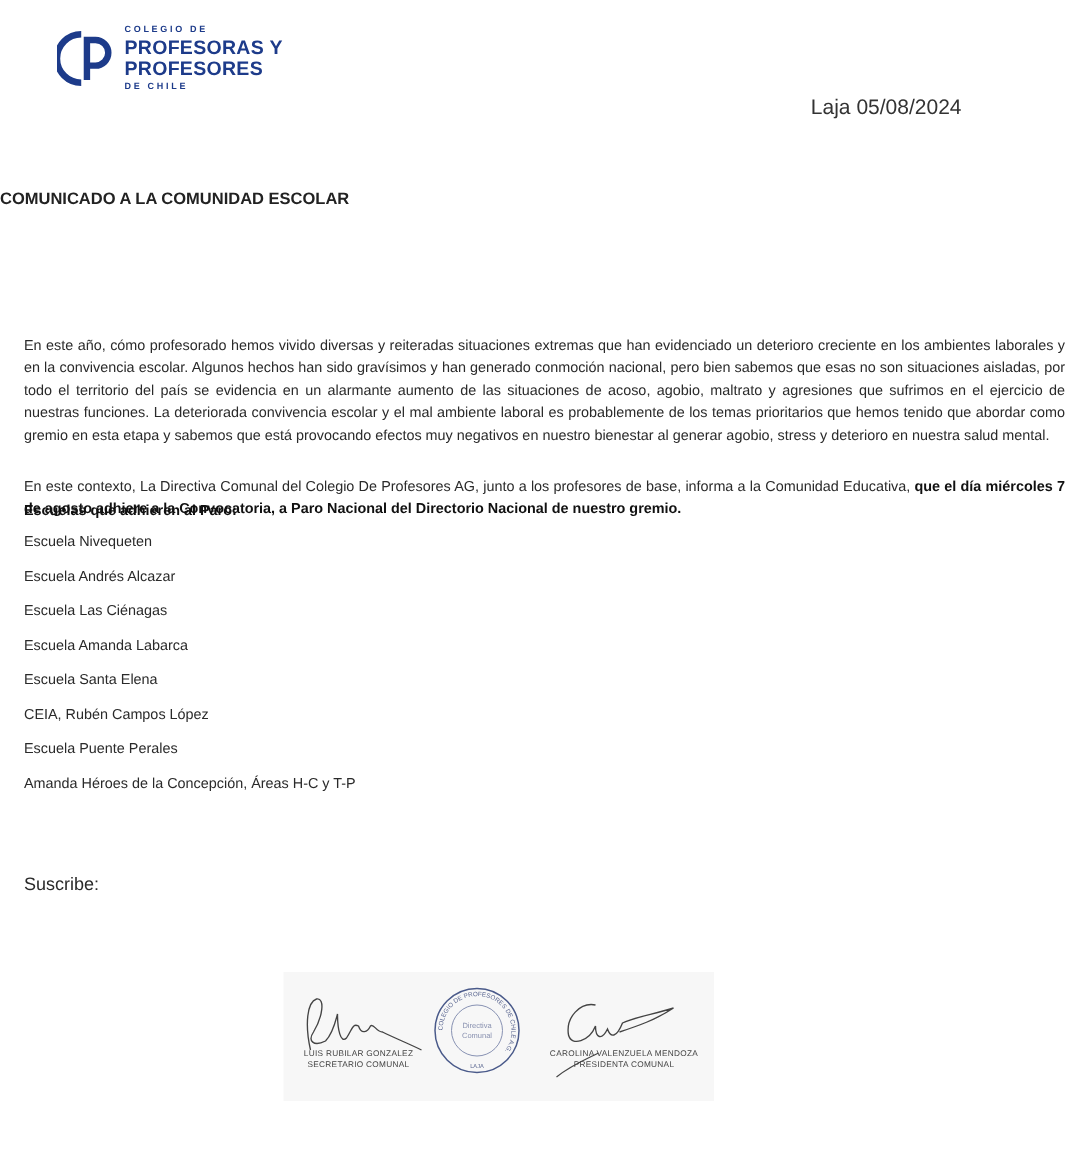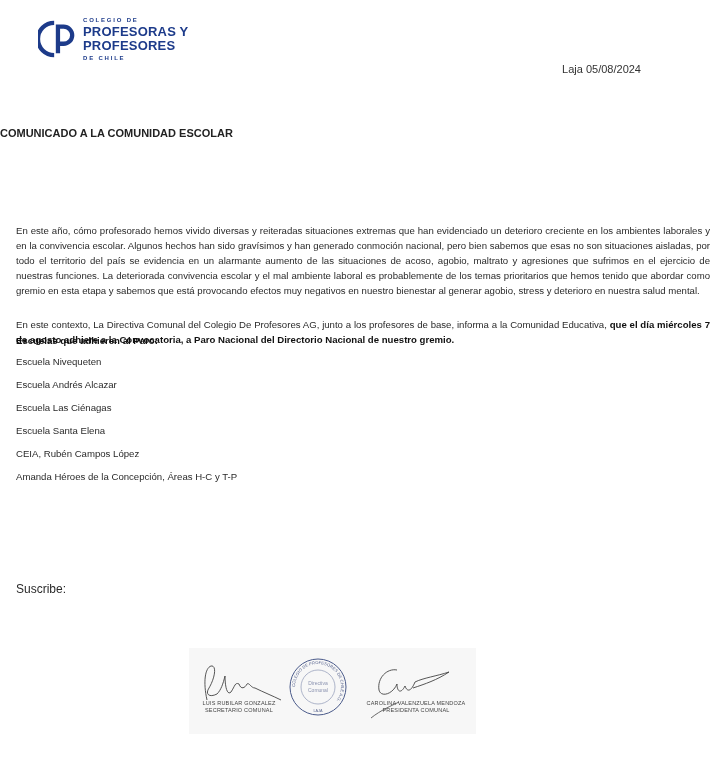--- a/index.html
+++ b/index.html
@@ -7,21 +7,21 @@
     width: 720px; height: 770px; position: relative; overflow: hidden;
     font-family: "Liberation Sans", sans-serif; color: #222;
   }
   .logo { position: absolute; left: 38px; top: 17px; display: flex; align-items: center; }
   .logo svg { width: 38px; height: 40px; }
   .logo-text { margin-left: 7px; color: #1d3b8a; line-height: 1; }
   .logo-small { font-size: 6px; font-weight: bold; letter-spacing: 1.8px; }
   .logo-big { font-size: 13px; font-weight: bold; letter-spacing: 0.2px; line-height: 14px; }
   .logo-small.top { margin-bottom: 2px; }
   .logo-small.bottom { margin-top: 2px; }
-  .date { position: absolute; right: 79px; top: 63px; font-size: 11px; color: #333; margin-left: 20px; }
+  .date { position: absolute; right: 79px; top: 63px; font-size: 14px; color: #333; margin-left: 20px; }
   .title { position: absolute; left: 0; width: 720px; top: 127px; text-align: left; font-size: 11px; font-weight: bold; color: #222; }
   .para { position: absolute; left: 16px; width: 694px; font-size: 9.6px; line-height: 15px; text-align: justify; color: #2a2a2a; margin-top: 48px; }
   .p1 { top: 175px; }
   .p2 { top: 269px; }
   .para b { color: #111; }
   .schools-title { position: absolute; left: 16px; top: 335px; font-size: 9.6px; font-weight: bold; color: #111; }
   .schools { position: absolute; left: 16px; top: 354px; margin: 0; padding: 0; list-style: none; }
   .schools li { font-size: 9.6px; height: 23px; line-height: 15px; color: #2a2a2a; }
   .suscribe { position: absolute; left: 16px; top: 582px; font-size: 12px; color: #2a2a2a; }
   .sign-box { position: absolute; left: 189px; top: 648px; width: 287px; height: 86px; background: #f7f7f7; }
@@ -54,22 +54,24 @@
 <div class="para p1">En este año, cómo profesorado hemos vivido diversas y reiteradas situaciones extremas que han evidenciado un deterioro creciente en los ambientes laborales y en la convivencia escolar. Algunos hechos han sido gravísimos y han generado conmoción nacional, pero bien sabemos que esas no son situaciones aisladas, por todo el territorio del país se evidencia en un alarmante aumento de las situaciones de acoso, agobio, maltrato y agresiones que sufrimos en el ejercicio de nuestras funciones. La deteriorada convivencia escolar y el mal ambiente laboral es probablemente de los temas prioritarios que hemos tenido que abordar como gremio en esta etapa y sabemos que está provocando efectos muy negativos en nuestro bienestar al generar agobio, stress y deterioro en nuestra salud mental.</div>
 
 <div class="para p2"><span>En este contexto, La Directiva Comunal del Colegio De Profesores AG, junto a los profesores de base, informa a la Comunidad Educativa, </span><b>que el día miércoles 7 de agosto adhiere a la Convocatoria, a Paro Nacional del Directorio Nacional de nuestro gremio.</b></div>
 
 <div class="schools-title">Escuelas que adhieren al Paro:</div>
 
 <ul class="schools">
   <li>Escuela Nivequeten</li>
   <li>Escuela Andrés Alcazar</li>
   <li>Escuela Las Ciénagas</li>
+  <li>Escuela Amanda Labarca</li>
   <li>Escuela Santa Elena</li>
   <li>CEIA, Rubén Campos López</li>
+  <li>Escuela Puente Perales</li>
   <li>Amanda Héroes de la Concepción, Áreas H-C y T-P</li>
 </ul>
 
 <div class="suscribe">Suscribe:</div>
 
 <div class="sign-box">
   <svg class="scrawl" style="left:6px;top:14px;" width="90" height="42" viewBox="0 0 90 42">
     <path d="M12 38 C8 20 10 6 16 4 C22 3 20 16 14 26 C10 32 14 36 22 32 C26 28 28 22 30 14 C30 24 32 34 36 30 C40 24 40 20 44 22 C46 28 50 26 52 22 C54 20 56 26 60 26 C68 30 78 34 86 38" fill="none" stroke="#444" stroke-width="0.9"></path>
   </svg>
   <div class="sig sig1">

